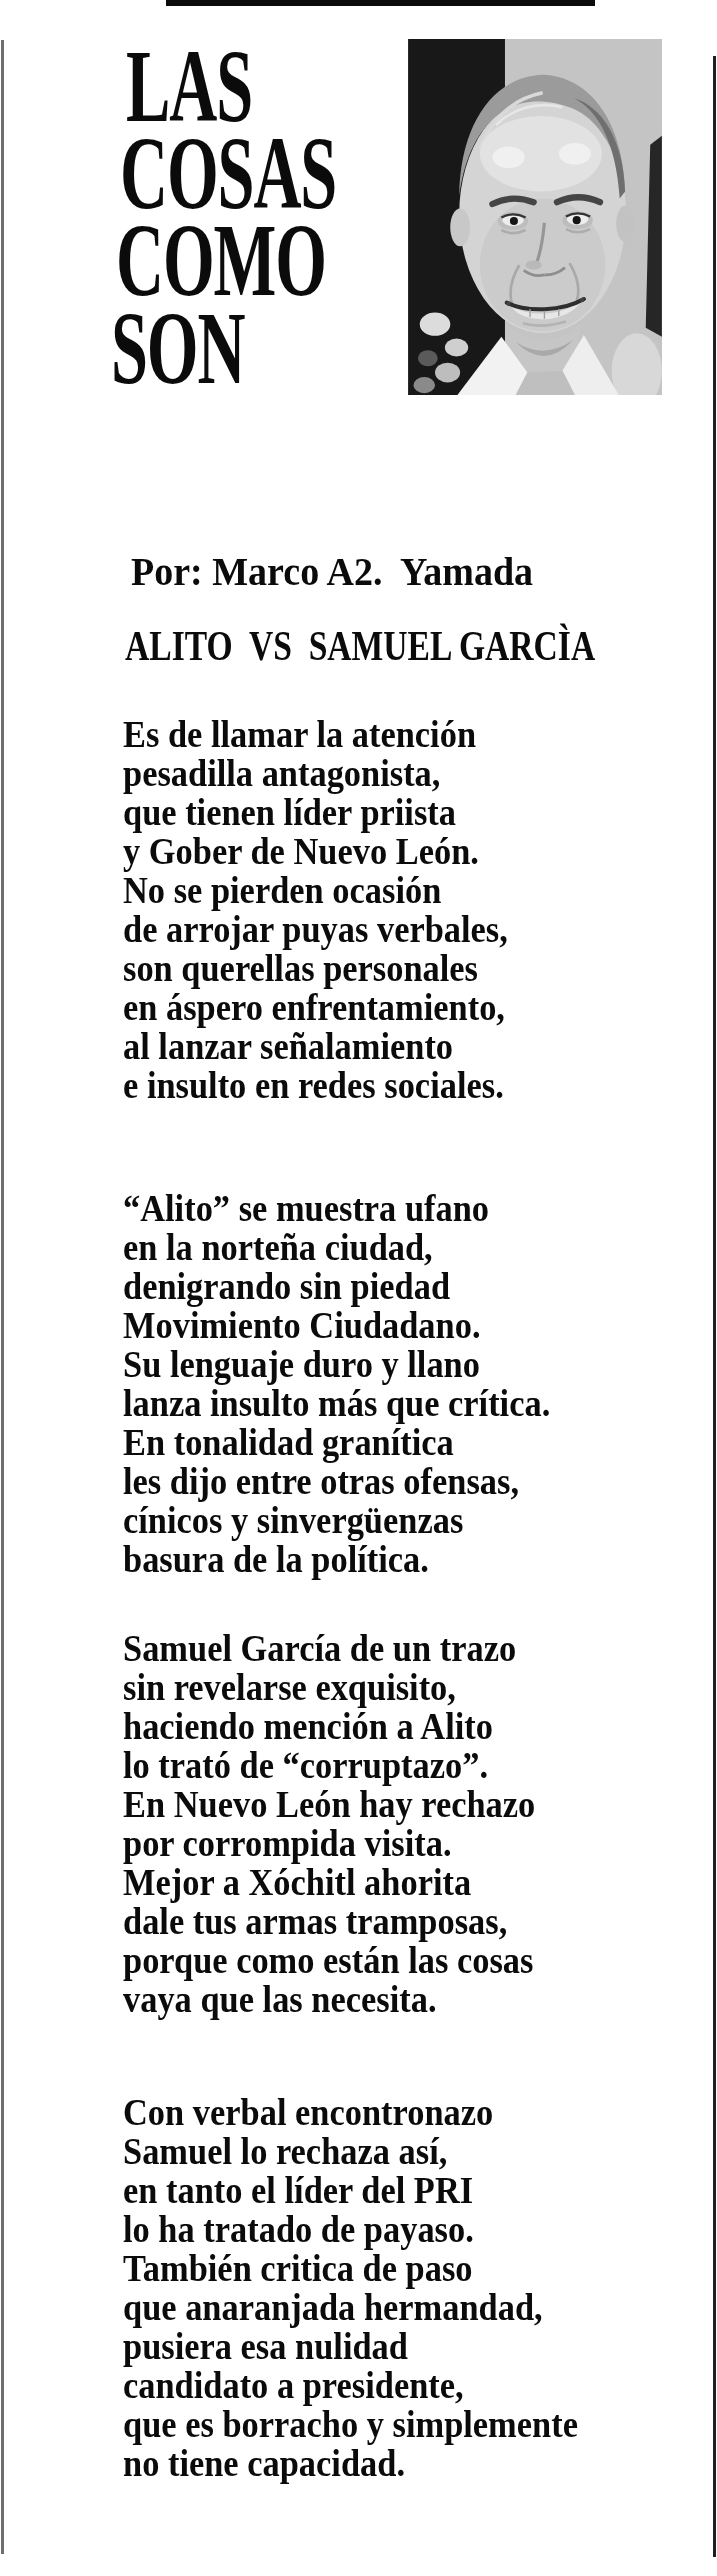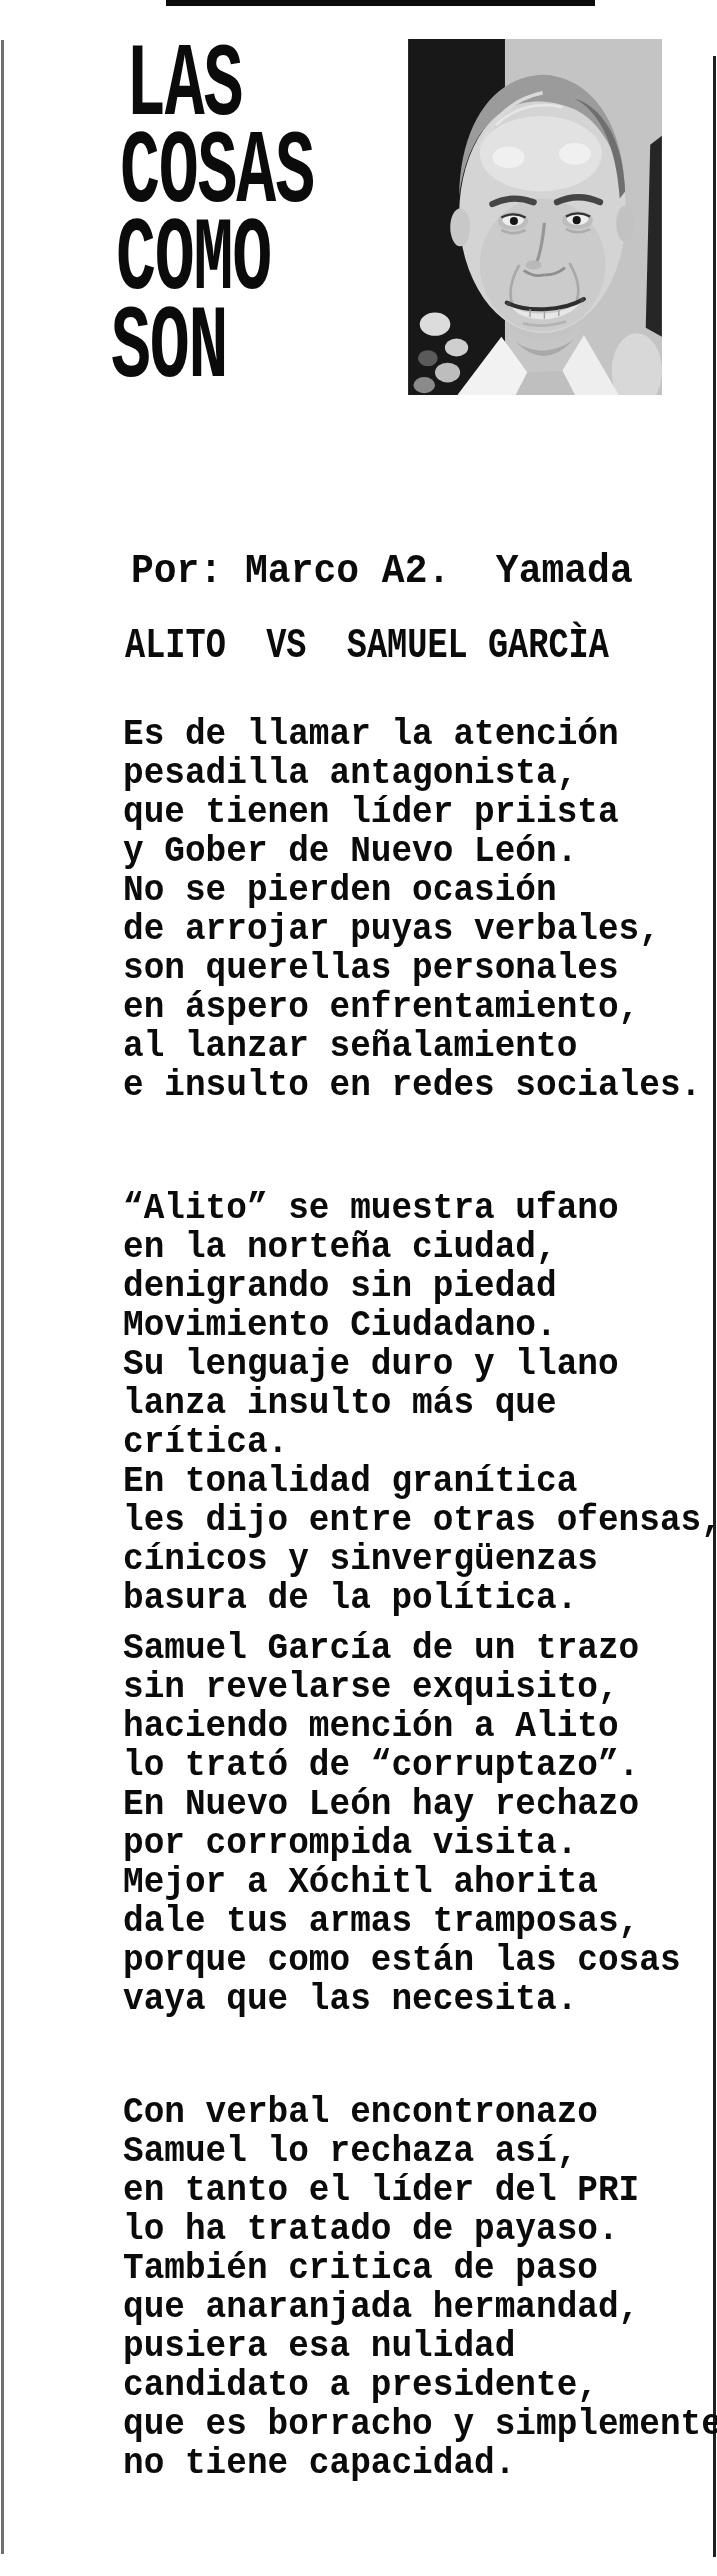--- a/index.html
+++ b/index.html
@@ -5,21 +5,21 @@
   :root{
     --ink:#0b0b0b;
     --page:#ffffff;
     --left-rule:#6e6e6e;
     --right-rule:#1f1f1f;
   }
   html,body{margin:0;padding:0;background:#fff;}
   .page{
     position:relative;width:718px;height:2576px;overflow:hidden;
     background:var(--page);
-    font-family:Liberation Mono, monospace;color:var(--ink);
+    font-family:Liberation Serif, serif;color:var(--ink);
   }
   .rule-top{position:absolute;left:166px;top:0;width:429px;height:6.3px;background:var(--ink);}
   .rule-left{position:absolute;left:0.9px;top:40px;width:2.7px;height:2514px;background:var(--left-rule);}
   .rule-right{position:absolute;left:713px;top:56px;width:2.7px;height:2501px;background:var(--right-rule);}
 
   .mast-word{
     position:absolute;font-weight:700;font-size:104px;line-height:1;
     letter-spacing:-1.8px;white-space:pre;color:var(--ink);
     transform:scaleX(0.64);transform-origin:0 0;
   }

